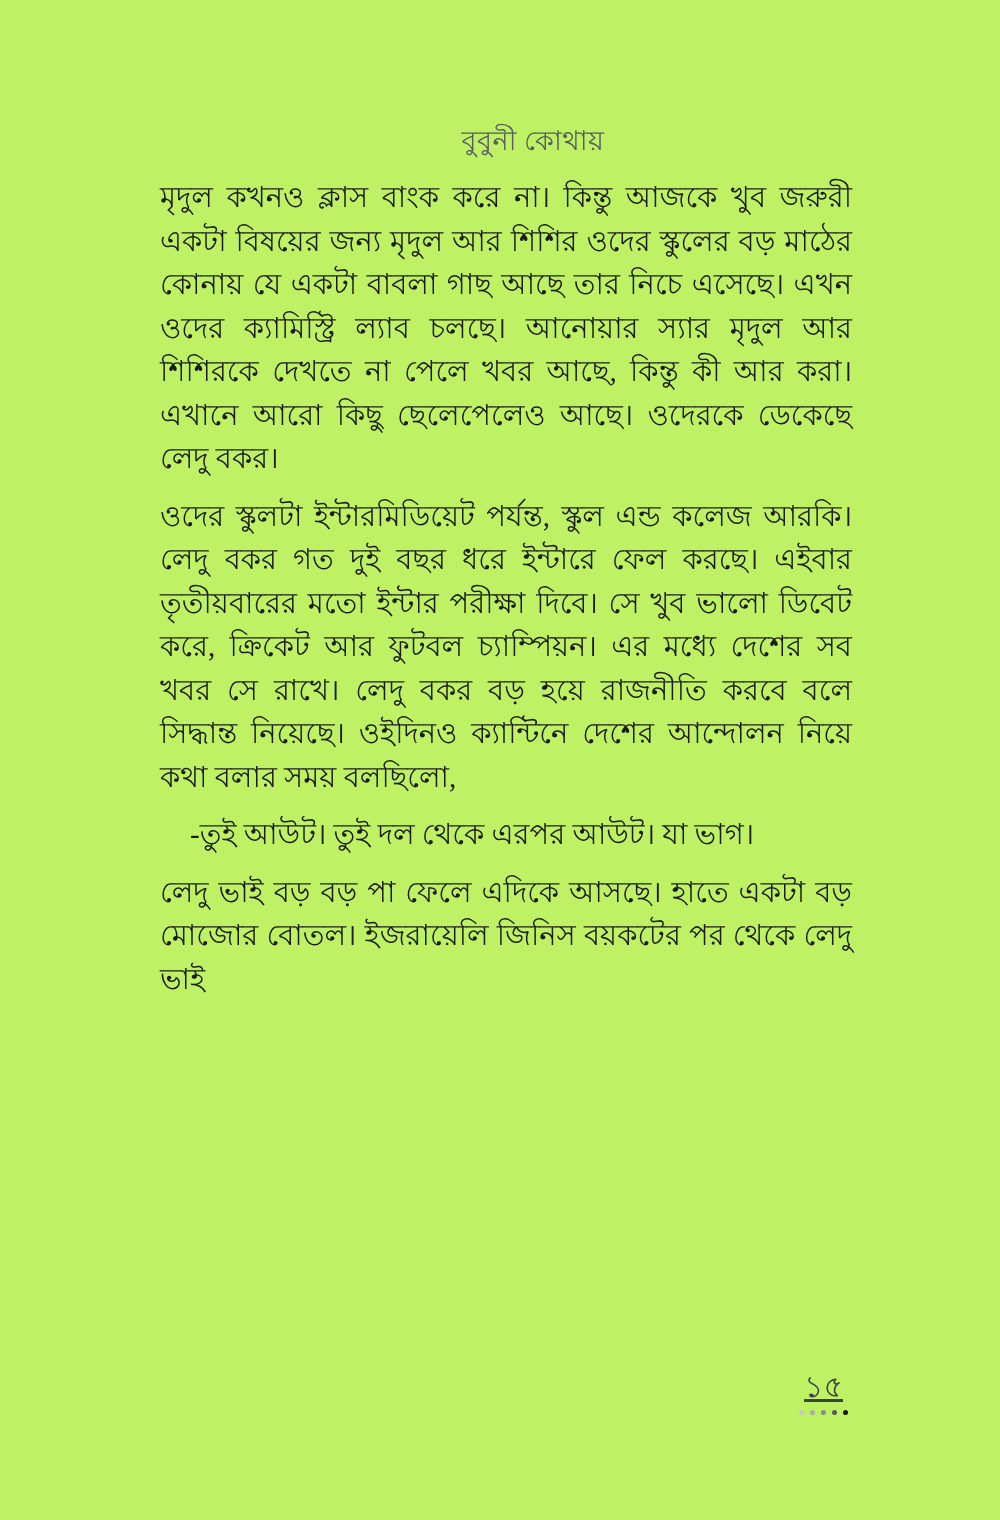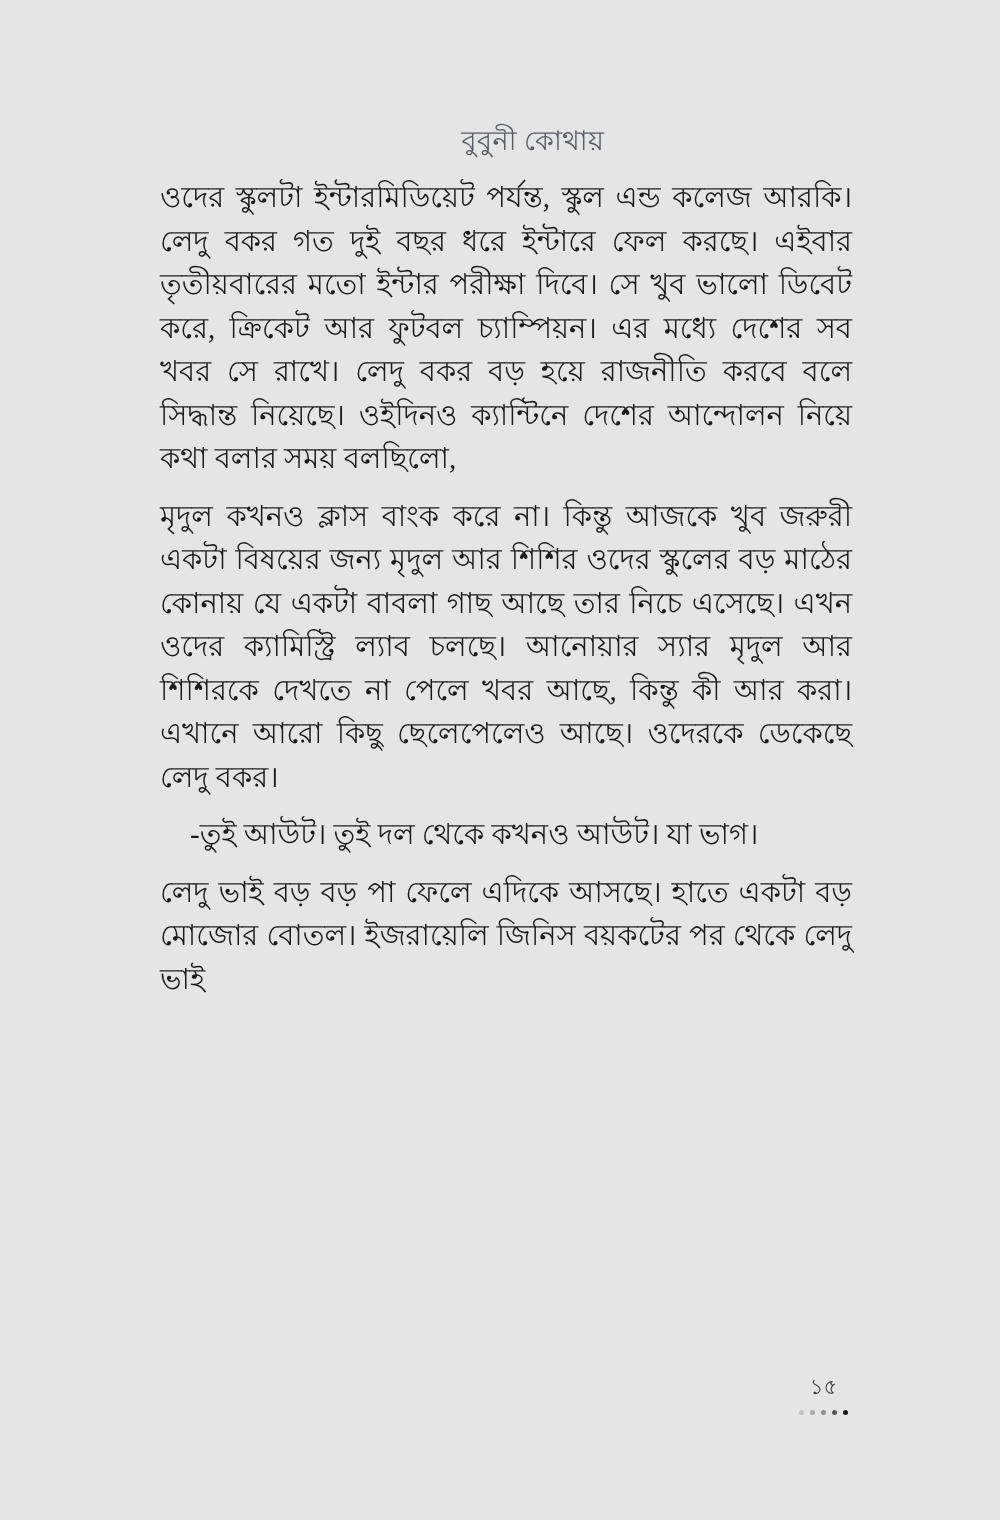--- a/index.html
+++ b/index.html
@@ -4,21 +4,21 @@
 <style>
   html, body {
     margin: 0;
     padding: 0;
     background: #ffffff;
   }
   .page {
     position: relative;
     width: 1000px;
     height: 1520px;
-    background: #e5e5e5;
+    background: #bef264;
     font-family: "Liberation Serif", "DejaVu Serif", serif;
     overflow: hidden;
   }
   .chapter-title {
     position: absolute;
     top: 121px;
     left: 0;
     width: 1000px;
     text-align: center;
     text-indent: 66px;
@@ -47,23 +47,24 @@
   .content p:last-child {
     margin-bottom: 16px;
   }
   .footer {
     position: absolute;
     top: 1368px;
     right: 152px;
     text-align: center;
   }
   .page-number {
-    font-size: 21px;
+    font-size: 30px;
     line-height: 38px;
     color: #3d4247;
+    text-decoration: underline;
   }
   .dots {
     margin-top: 4px;
     display: flex;
     justify-content: center;
     gap: 6px;
   }
   .dots span {
     width: 5px;
     height: 5px;
@@ -72,23 +73,23 @@
   }
 </style>
 </head>
 <body>
 
 <div class="page">
 
   <div class="chapter-title">বুবুনী কোথায়</div>
 
   <div class="content">
+      <p class="body">মৃদুল কখনও ক্লাস বাংক করে না। কিন্তু আজকে খুব জরুরী একটা বিষয়ের জন্য মৃদুল আর শিশির ওদের স্কুলের বড় মাঠের কোনায় যে একটা বাবলা গাছ আছে তার নিচে এসেছে। এখন ওদের ক্যামিস্ট্রি ল্যাব চলছে। আনোয়ার স্যার মৃদুল আর শিশিরকে দেখতে না পেলে খবর আছে, কিন্তু কী আর করা। এখানে আরো কিছু ছেলেপেলেও আছে। ওদেরকে ডেকেছে লেদু বকর।</p>
       <p class="body">ওদের স্কুলটা ইন্টারমিডিয়েট পর্যন্ত, স্কুল এন্ড কলেজ আরকি। লেদু বকর গত দুই বছর ধরে ইন্টারে ফেল করছে। এইবার তৃতীয়বারের মতো ইন্টার পরীক্ষা দিবে। সে খুব ভালো ডিবেট করে, ক্রিকেট আর ফুটবল চ্যাম্পিয়ন। এর মধ্যে দেশের সব খবর সে রাখে। লেদু বকর বড় হয়ে রাজনীতি করবে বলে সিদ্ধান্ত নিয়েছে। ওইদিনও ক্যান্টিনে দেশের আন্দোলন নিয়ে কথা বলার সময় বলছিলো,</p>
-      <p class="body">মৃদুল কখনও ক্লাস বাংক করে না। কিন্তু আজকে খুব জরুরী একটা বিষয়ের জন্য মৃদুল আর শিশির ওদের স্কুলের বড় মাঠের কোনায় যে একটা বাবলা গাছ আছে তার নিচে এসেছে। এখন ওদের ক্যামিস্ট্রি ল্যাব চলছে। আনোয়ার স্যার মৃদুল আর শিশিরকে দেখতে না পেলে খবর আছে, কিন্তু কী আর করা। এখানে আরো কিছু ছেলেপেলেও আছে। ওদেরকে ডেকেছে লেদু বকর।</p>
-      <p class="quote">-তুই আউট। তুই দল থেকে কখনও আউট। যা ভাগ।</p>
+      <p class="quote">-তুই আউট। তুই দল থেকে এরপর আউট। যা ভাগ।</p>
       <p class="body">লেদু ভাই বড় বড় পা ফেলে এদিকে আসছে। হাতে একটা বড় মোজোর বোতল। ইজরায়েলি জিনিস বয়কটের পর থেকে লেদু ভাই</p>
     </div>
 
   <div class="footer">
     <div class="page-number">১৫</div>
     <div class="dots">
         <span style="background: rgb(198, 198, 198);"></span>
         <span style="background: rgb(171, 171, 171);"></span>
         <span style="background: rgb(140, 140, 140);"></span>
         <span style="background: rgb(88, 88, 88);"></span>

